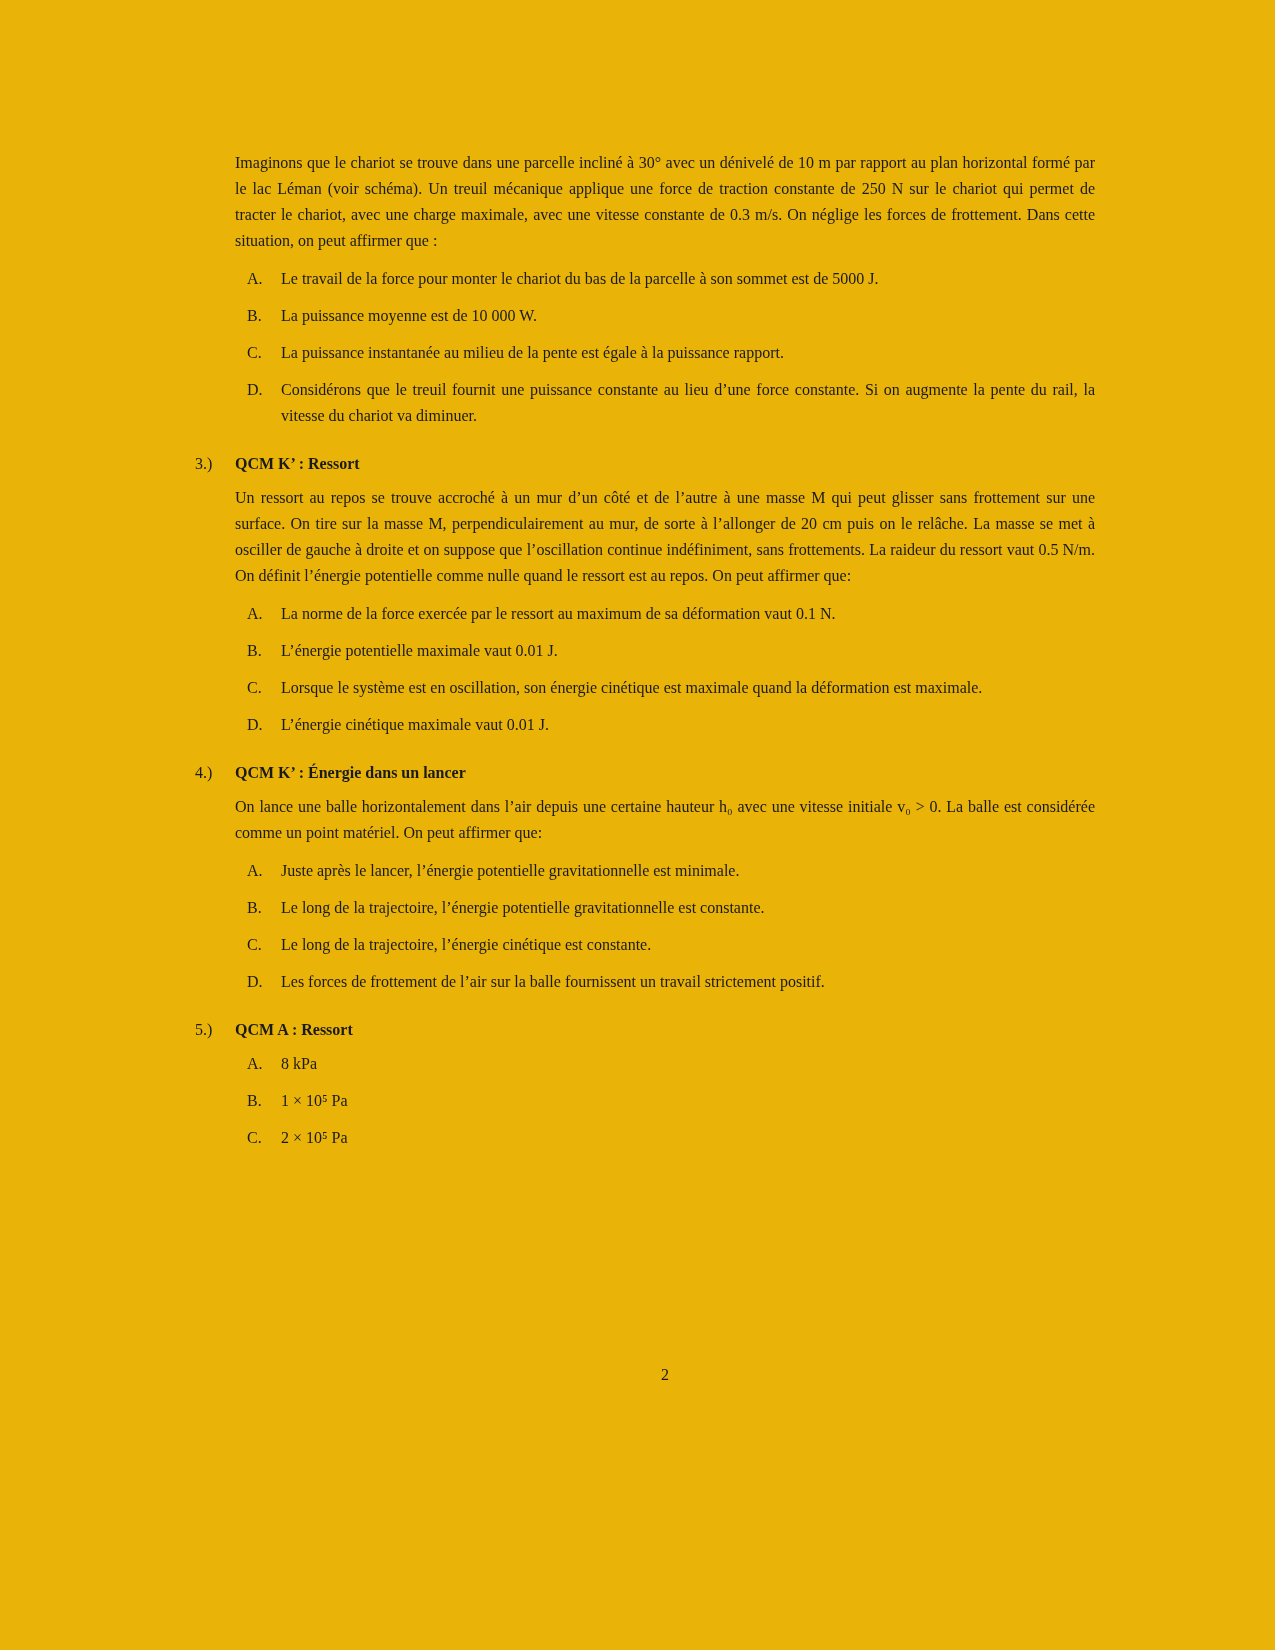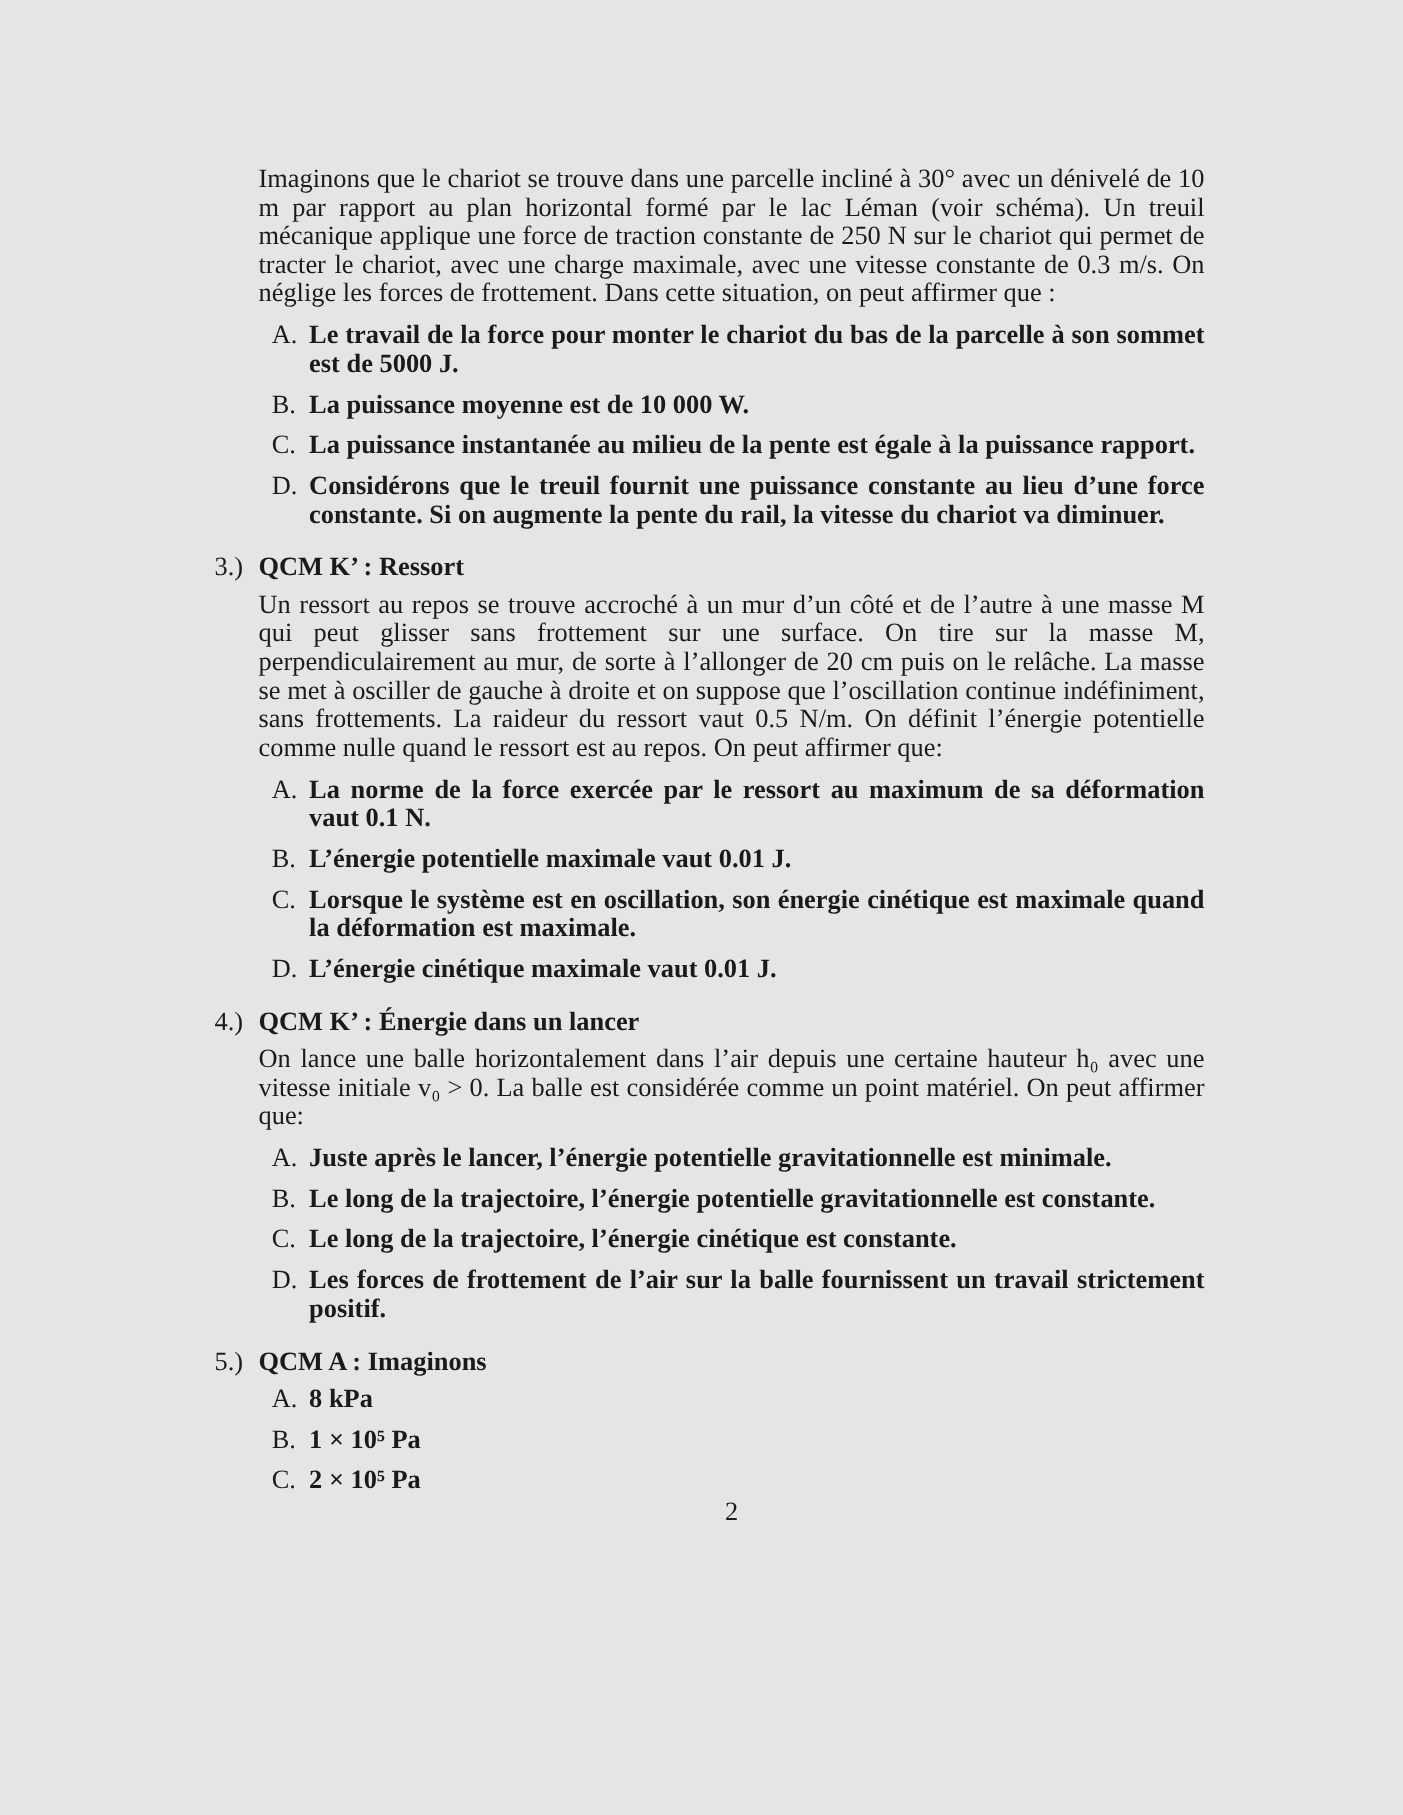--- a/index.html
+++ b/index.html
@@ -4,24 +4,24 @@
 <style>
   html, body {
     margin: 0;
     padding: 0;
     background: #ffffff;
   }
   .page {
     position: relative;
     width: 1275px;
     height: 1650px;
-    background: #e5e5e5;
+    background: #eab308;
     color: #1a1a1a;
     font-family: "Liberation Serif", "DejaVu Serif", serif;
-    font-size: 24px;
+    font-size: 16px;
     line-height: 26px;
     box-sizing: border-box;
   }
   .content {
     position: absolute;
     left: 235px;
     top: 150px;
     width: 860px;
   }
   .q-para {
@@ -34,21 +34,20 @@
   .option {
     display: flex;
     margin-bottom: 11px;
   }
   .opt-label {
     flex: 0 0 34px;
   }
   .opt-text {
     flex: 1;
     text-align: justify;
-    font-weight: bold;
   }
   .question {
     margin-top: 22px;
   }
   .q-head {
     position: relative;
     font-weight: bold;
     margin: 0 0 8px 0;
   }
   .q-num {
@@ -141,21 +140,21 @@
         <div class="option">
           <span class="opt-label">D.</span>
           <span class="opt-text">Les forces de frottement de l’air sur la balle fournissent un travail strictement positif.</span>
         </div>
       </div>
     </div>
 
     <div class="question">
       <div class="q-head">
         <span class="q-num">5.)</span>
-        <span>QCM A : Imaginons</span>
+        <span>QCM A : Ressort</span>
       </div>
       <div class="options">
         <div class="option">
           <span class="opt-label">A.</span>
           <span class="opt-text">8 kPa</span>
         </div>
         <div class="option">
           <span class="opt-label">B.</span>
           <span class="opt-text">1 × 10⁵ Pa</span>
         </div>

